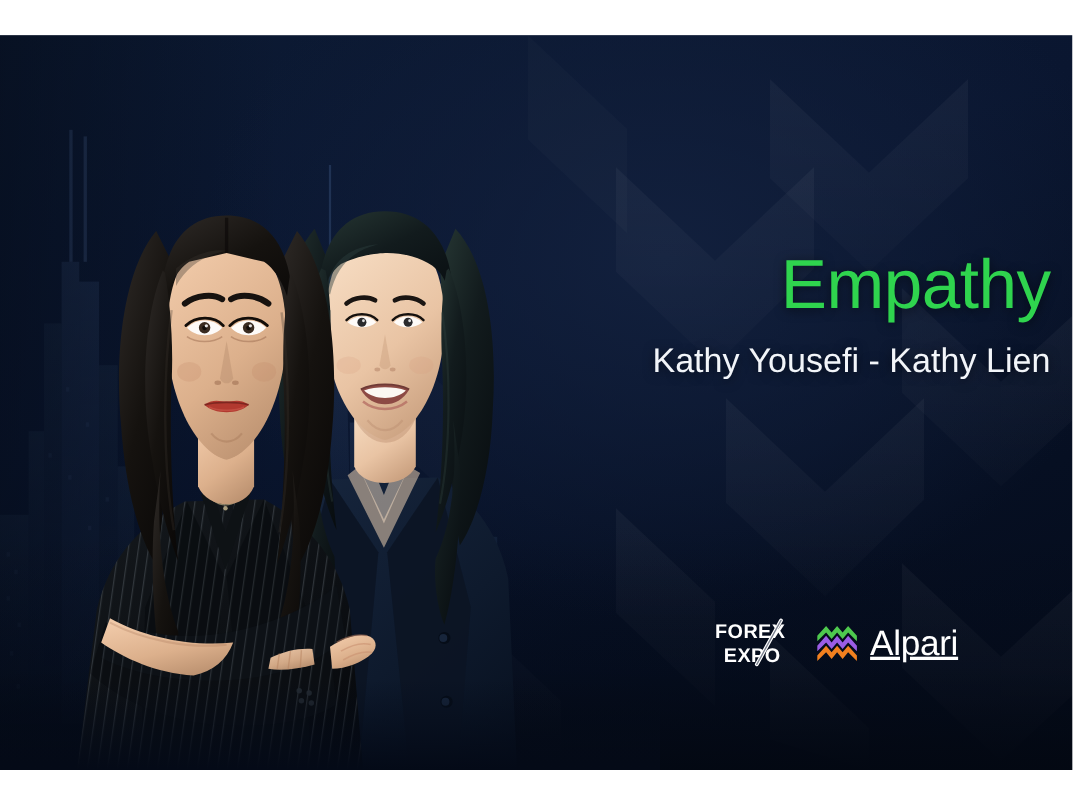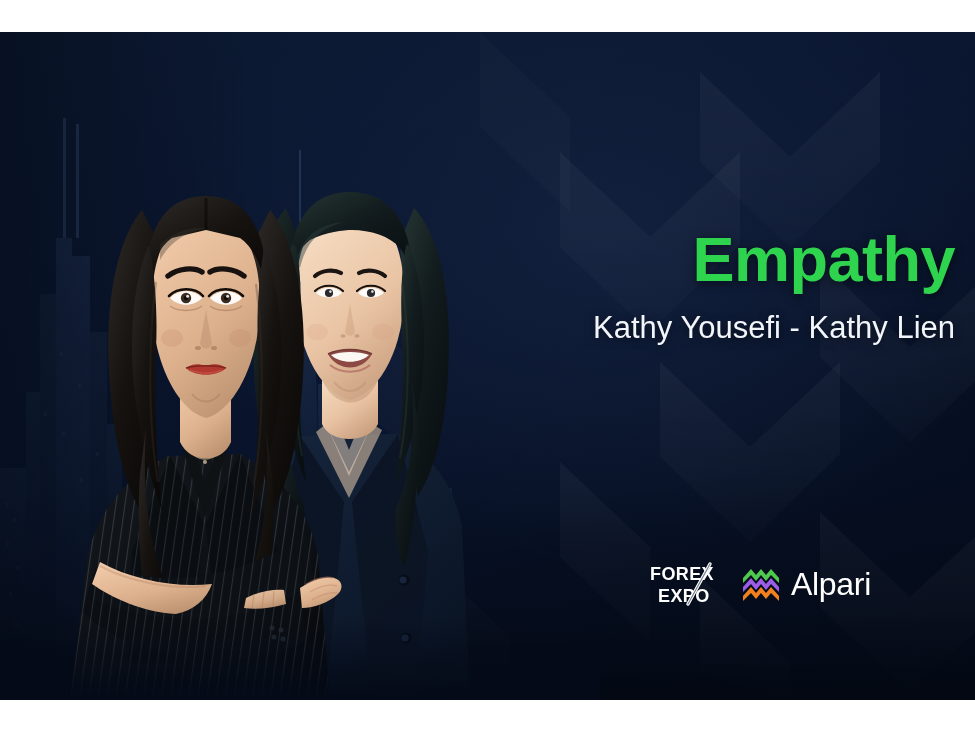--- a/index.html
+++ b/index.html
@@ -81,21 +81,21 @@
     position: absolute;
     right: 20px;
     top: 196px;
     width: 420px;
     text-align: right;
   }
   .headline-main {
     display: block;
     color: #2fd44e;
     font-size: 63px;
-    font-weight: bold;
+    font-weight: normal;
     line-height: 1.0;
     letter-spacing: -0.5px;
     text-shadow: 0 2px 10px rgba(0,0,0,0.55);
   }
   .headline-sub {
     display: block;
     color: #ffffff;
     font-size: 37px;
     font-weight: bold;
     line-height: 1.18;
@@ -138,20 +138,21 @@
     gap: 9px;
   }
   .alpari-mark { width: 42px; height: 36px; }
   .alpari-mark svg { display: block; width: 100%; height: 100%; }
   .alpari-word {
     color: #ffffff;
     font-size: 32px;
     font-weight: 400;
     letter-spacing: -0.3px;
     line-height: 1;
+    text-decoration: underline;
   }
 </style>
 </head>
 <body>
 
 <div class="page">
 
   <div class="banner">
 
     <div class="bg-chevrons">

